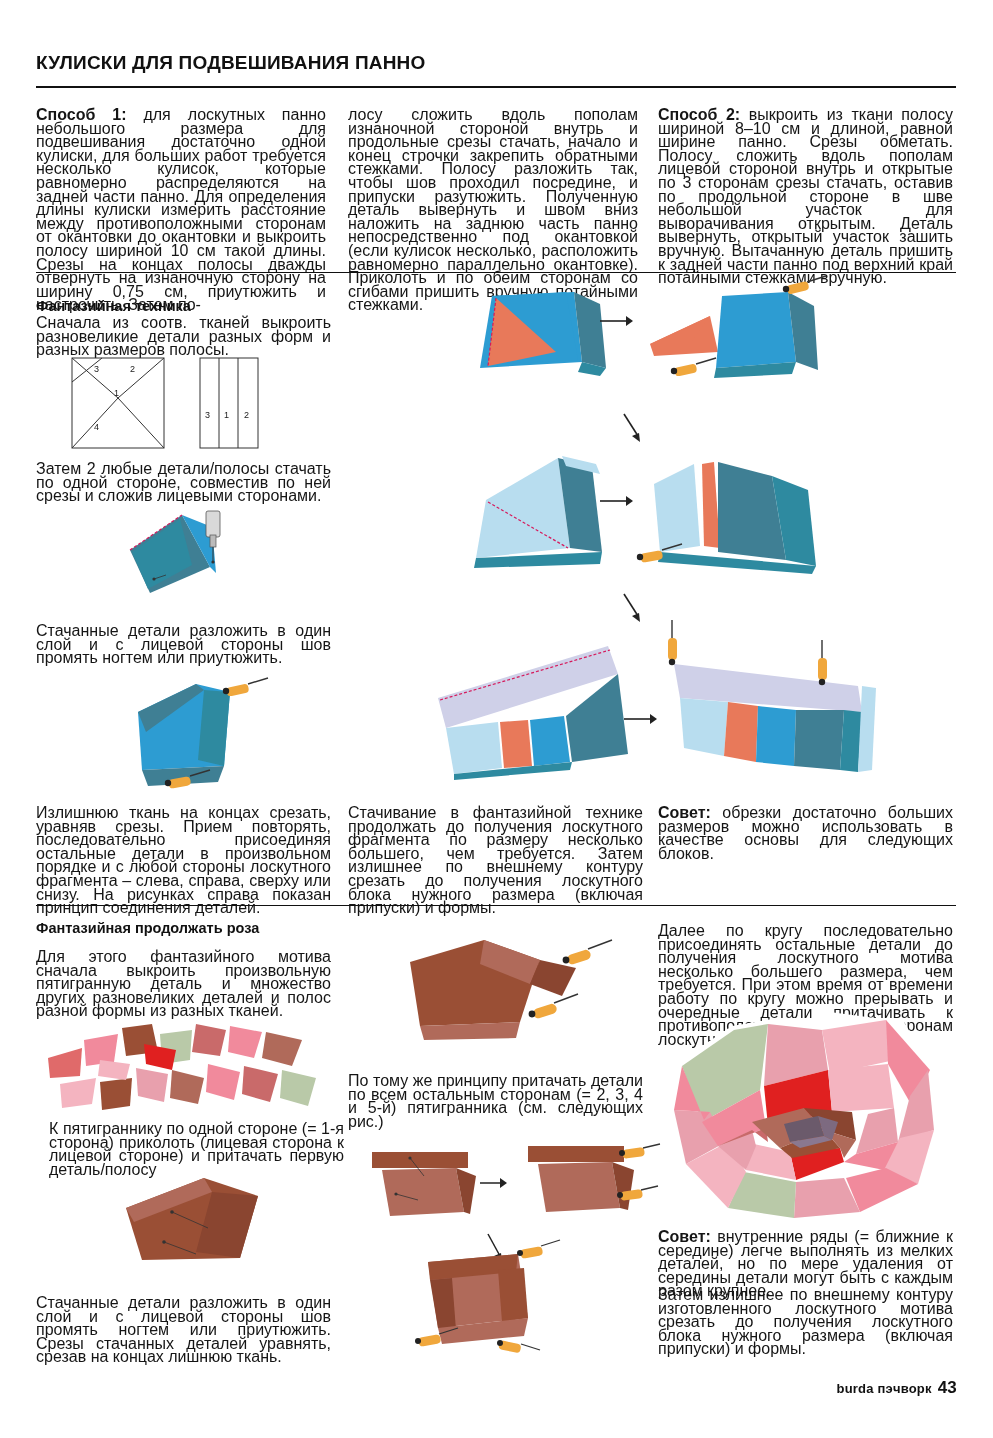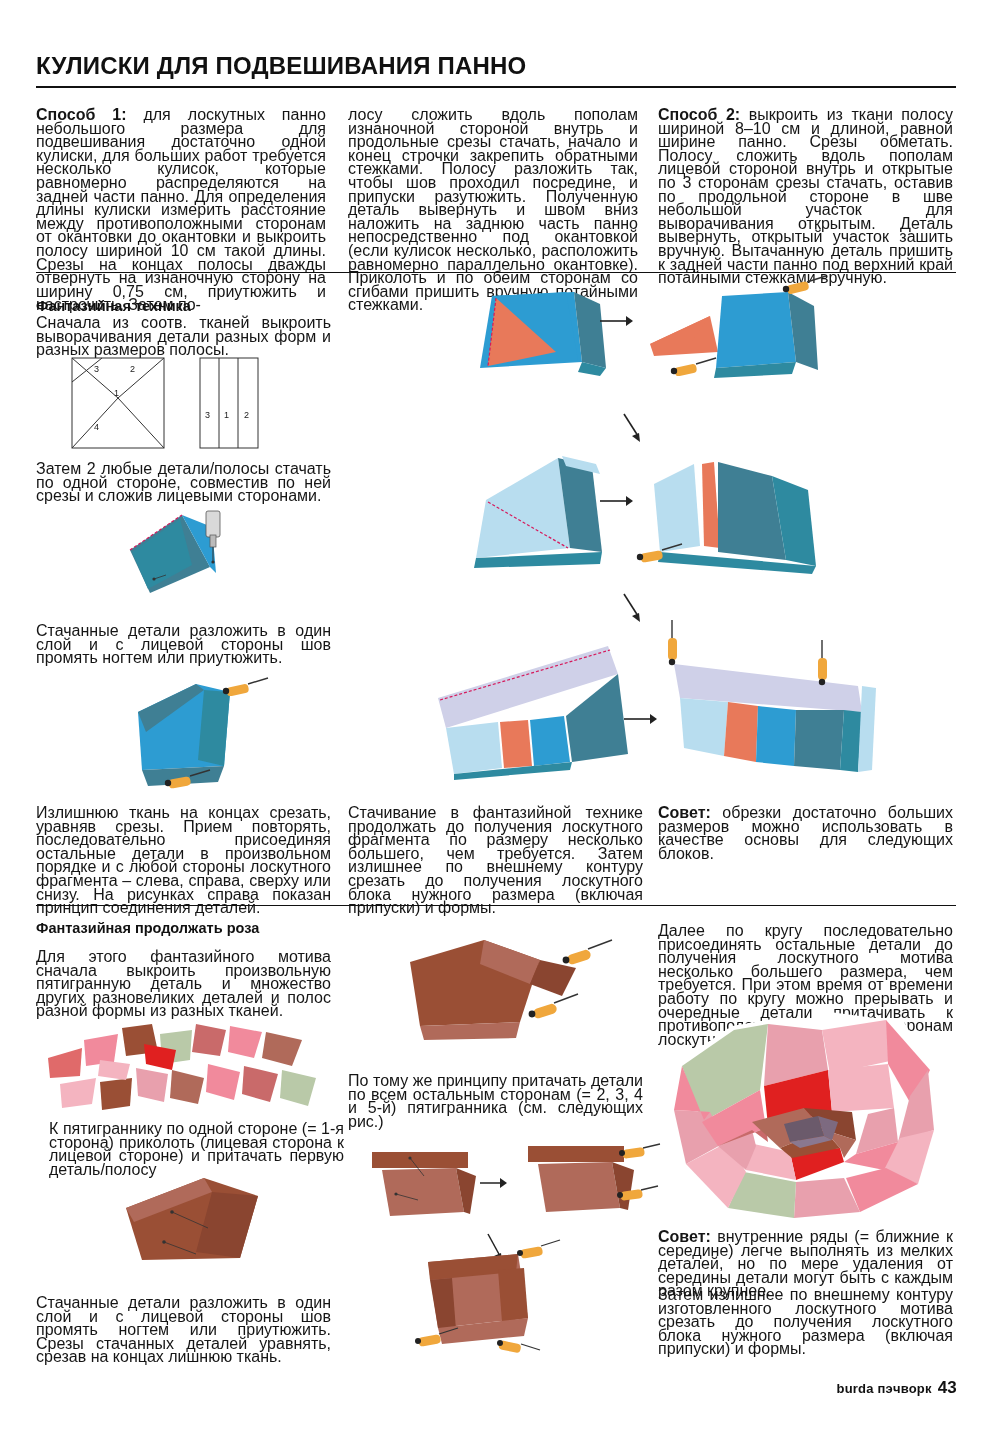--- a/index.html
+++ b/index.html
@@ -9,21 +9,21 @@
     background: #ffffff;
     font-family: "Liberation Sans", sans-serif;
     color: #1a1a1a;
     position: relative;
     overflow: hidden;
   }
   .page { position:absolute; left:0; top:0; width:993px; height:1438px; }
 
   .page-title {
     position:absolute; left:36px; top:52px;
-    font-size:24px; font-weight:bold; letter-spacing:0.2px;
+    font-size:19px; font-weight:bold; letter-spacing:0.2px;
     color:#111;
   }
   .hrule { position:absolute; height:1px; background:#111; }
 
   .col-text {
     position:absolute;
     font-size:16px;
     line-height:13.6px;
     text-align:justify;
     color:#151515;
@@ -62,21 +62,21 @@
     <span>лосу сложить вдоль пополам изнаночной стороной внутрь и продольные срезы стачать, начало и конец строчки закрепить обратными стежками. Полосу разложить так, чтобы шов проходил посредине, и припуски разутюжить. Полученную деталь вывернуть и швом вниз наложить на заднюю часть панно непосредственно под окантовкой (если кулисок несколько, расположить равномерно параллельно окантовке). Приколоть и по обеим сторонам со сгибами пришить вручную потайными стежками.</span>
   </div>
   <div class="col-text" style="left:658px; top:108px; width:295px;">
     <span><b>Способ 2:</b> выкроить из ткани полосу шириной 8–10 см и длиной, равной ширине панно. Срезы обметать. Полосу сложить вдоль пополам лицевой стороной внутрь и открытые по 3 сторонам срезы стачать, оставив по продольной стороне в шве небольшой участок для выворачивания открытым. Деталь вывернуть, открытый участок зашить вручную. Вытачанную деталь пришить к задней части панно под верхний край потайными стежками вручную.</span>
   </div>
 
   <div class="hrule" style="left:36px; top:272px; width:920px;"></div>
 
   <div class="section-head" style="left:36px; top:298px;">Фантазийная техника</div>
 
-  <div class="col-text" style="left:36px; top:316px; width:295px;">Сначала из соотв. тканей выкроить выворачивания детали разных форм и разных размеров полосы.</div>
+  <div class="col-text" style="left:36px; top:316px; width:295px;">Сначала из соотв. тканей выкроить разновеликие детали разных форм и разных размеров полосы.</div>
 
   <div class="fig" style="left:72px; top:358px;">
     <svg width="200" height="96" viewBox="0 0 200 96">
       <rect x="0" y="0" width="92" height="90" fill="#ffffff" stroke="#333" stroke-width="1"></rect>
       <path d="M0 0 L46 40 L92 0" fill="none" stroke="#333" stroke-width="1"></path>
       <path d="M46 40 L0 90" fill="none" stroke="#333" stroke-width="1"></path>
       <path d="M46 40 L92 90" fill="none" stroke="#333" stroke-width="1"></path>
       <path d="M0 24 L30 0" fill="none" stroke="#333" stroke-width="1"></path>
       <text x="22" y="14" font-size="9" fill="#222" font-family="Liberation Sans, sans-serif">3</text>
       <text x="58" y="14" font-size="9" fill="#222" font-family="Liberation Sans, sans-serif">2</text>

